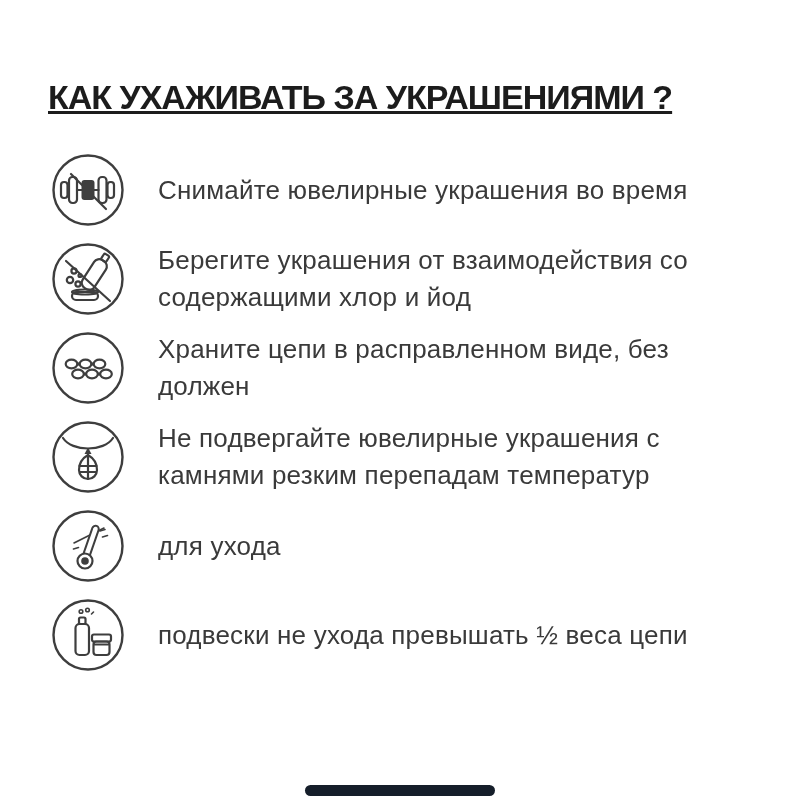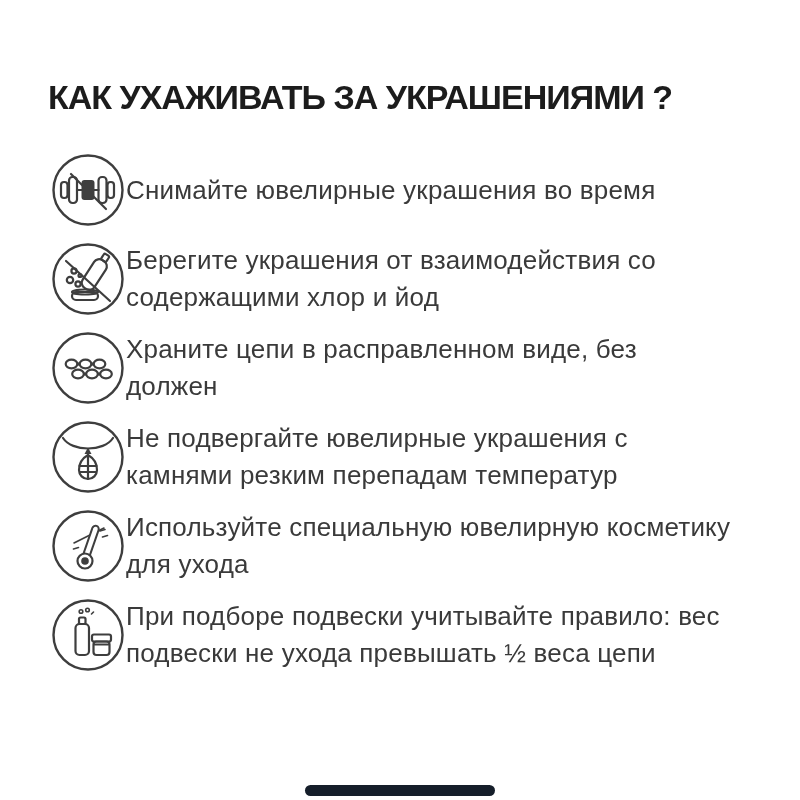--- a/index.html
+++ b/index.html
@@ -5,27 +5,27 @@
   html,body{margin:0;padding:0;}
   body{
     width:800px;height:800px;position:relative;overflow:hidden;
     background:#ffffff;
     font-family:"Liberation Sans", sans-serif;
     color:#3a3a3a;
   }
   .page-title{
     position:absolute;left:48px;top:78px;
     font-size:34px;font-weight:bold;letter-spacing:-1px;
-    color:#1c1c1c;white-space:nowrap;
+    color:#1c1c1c;white-space:nowrap;text-decoration:underline;
   }
   .tips-list{
     position:absolute;left:50px;top:152px;right:10px;
     display:flex;flex-direction:column;gap:13px;
   }
-  .tip-row{display:flex;align-items:center;}
+  .tip-row{display:flex;align-items:center;gap:32px;}
   .tip-icon{flex:0 0 76px;width:76px;height:76px;}
   .tip-icon svg{display:block;width:76px;height:76px;}
   .tip-text{
     font-size:26px;line-height:37px;letter-spacing:0.2px;color:#3a3a3a;
   }
   .tip-text div{white-space:nowrap;}
   svg .s{stroke:#3e3e3e;stroke-width:2.2;fill:none;stroke-linecap:round;stroke-linejoin:round;}
   svg .c{stroke:#3e3e3e;stroke-width:2.4;fill:none;}
   svg .f{fill:#3e3e3e;stroke:none;}
   svg .w{stroke:#ffffff;stroke-width:4.5;fill:none;stroke-linecap:round;}
@@ -132,40 +132,38 @@
         <line x1="36.5" y1="47" x2="45.5" y2="21" stroke="#3e3e3e" stroke-width="8.5" stroke-linecap="round"></line>
         <line class="w" x1="36.5" y1="47" x2="45.5" y2="21"></line>
         <circle cx="35" cy="53" r="7.5" fill="#ffffff" stroke="#3e3e3e" stroke-width="2.2"></circle>
         <circle class="f" cx="35" cy="53" r="3.8"></circle>
         <line class="thin" x1="50" y1="23" x2="55" y2="21.5"></line>
         <line class="thin" x1="52.5" y1="29" x2="57.5" y2="27.5"></line>
         <line class="thin" x1="23.5" y1="41" x2="28.5" y2="39.5"></line>
       </svg>
     </div>
     <div class="tip-text">
-      <div>Используйте специальную ювелирную косметику</div>
       <div>для ухода</div>
     </div>
   </div>
 
   <div class="tip-row">
     <div class="tip-icon">
       <svg viewBox="0 0 76 76">
         <circle class="c" cx="38" cy="38" r="34.5"></circle>
         <rect class="s" x="25.5" y="27" width="13.5" height="31" rx="4"></rect>
         <rect class="s" x="29" y="20.5" width="6.5" height="6.5" rx="1.5"></rect>
         <circle class="thin" cx="31" cy="14.5" r="1.8"></circle>
         <circle class="thin" cx="37.5" cy="13" r="1.8"></circle>
         <line class="thin" x1="41.5" y1="17" x2="43.5" y2="15"></line>
         <rect class="s" x="42" y="37.5" width="19" height="7" rx="2"></rect>
         <rect class="s" x="43.5" y="44.5" width="16" height="13.5" rx="3"></rect>
         <line class="s" x1="44.5" y1="47.5" x2="58.5" y2="47.5"></line>
       </svg>
     </div>
     <div class="tip-text">
-      <div>При подборе подвески учитывайте правило: вес</div>
       <div>подвески не ухода превышать ½ веса цепи</div>
     </div>
   </div>
 
 </div>
 
 <div class="home-indicator"></div>
 
 </body></html>

